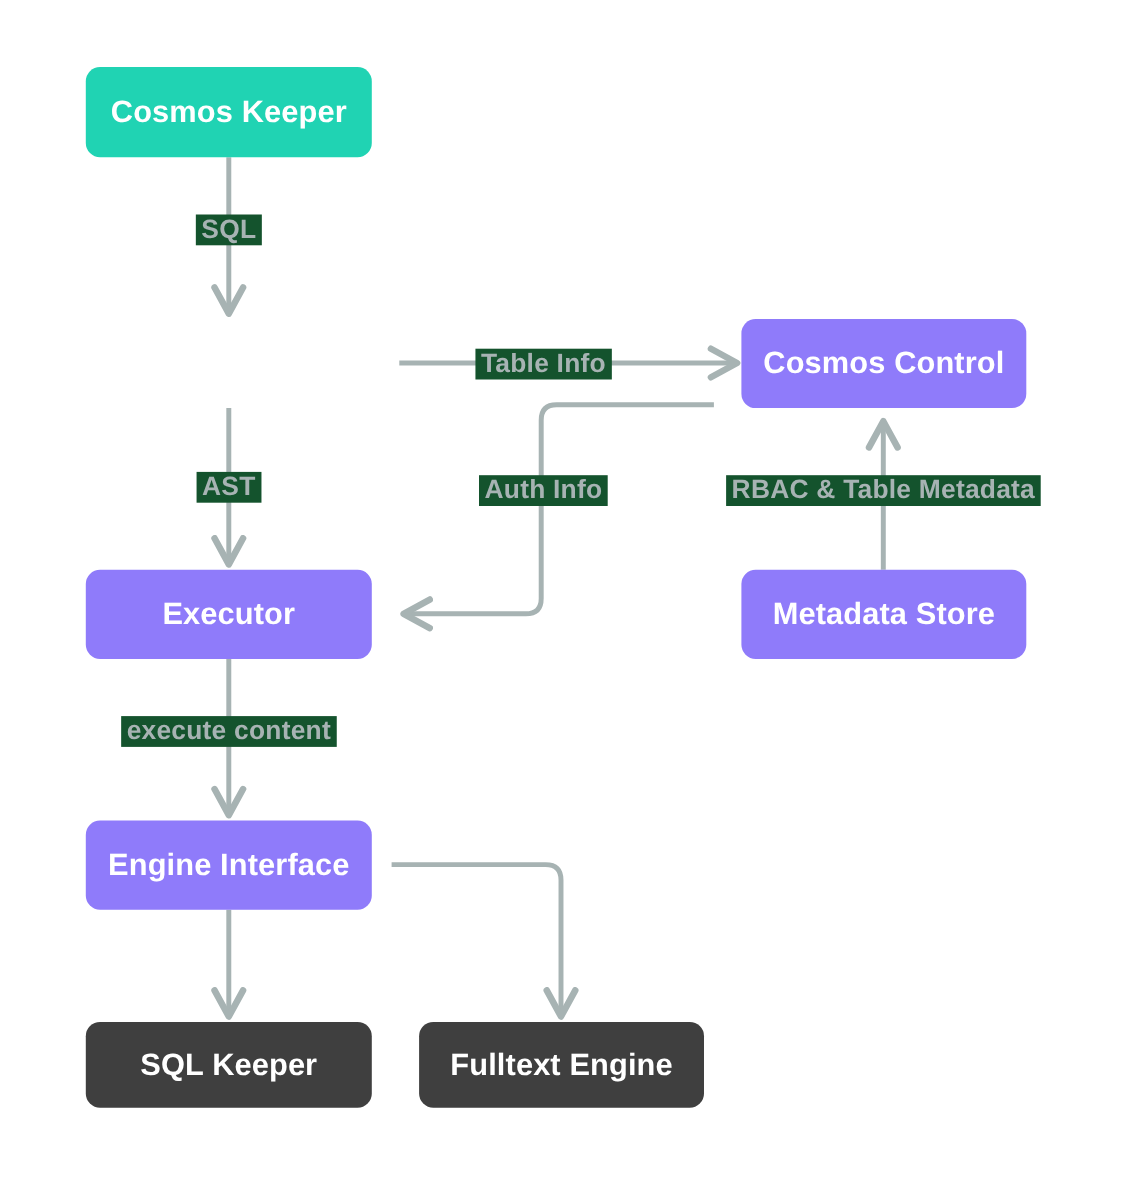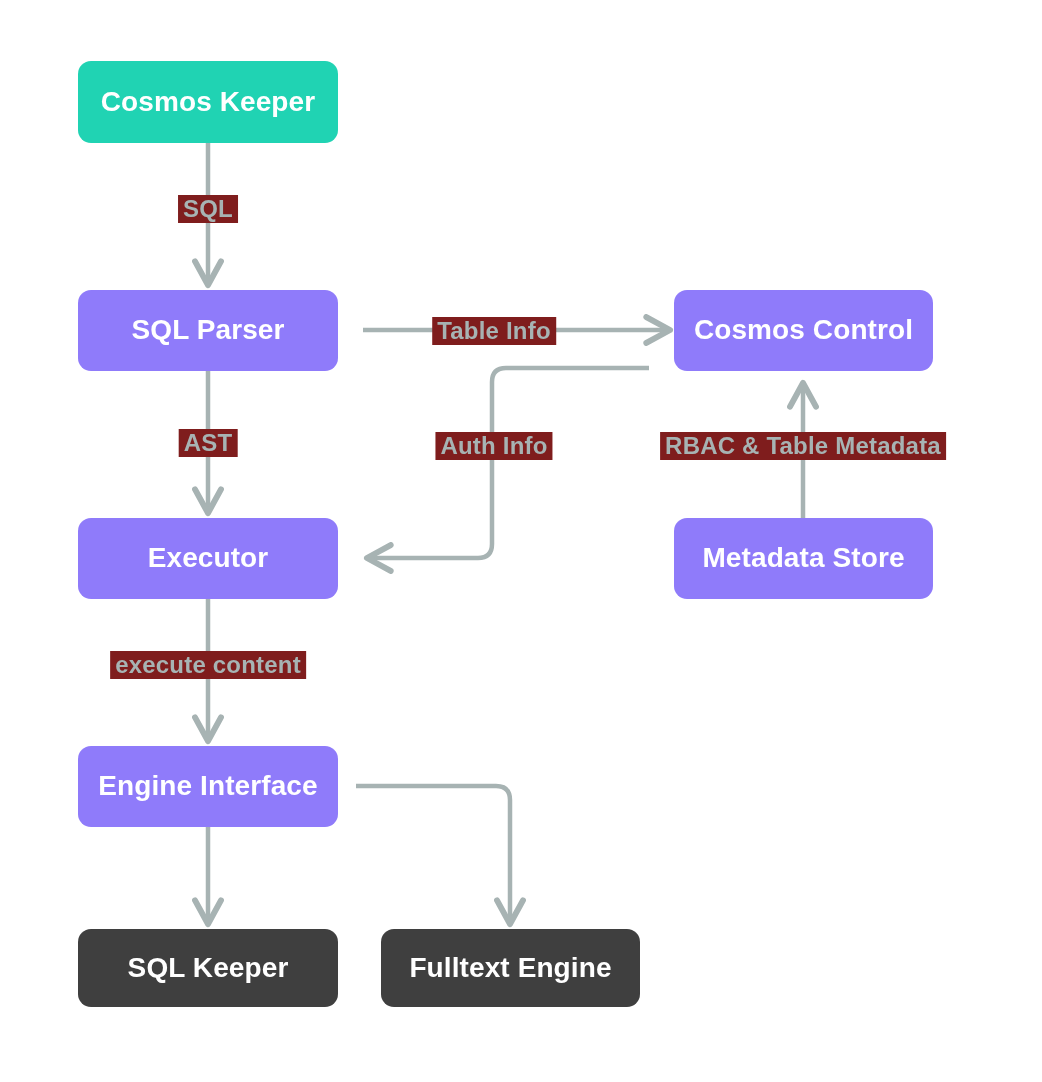--- a/index.html
+++ b/index.html
@@ -42,21 +42,21 @@
   .node.green  { background: #20d3b3; }
   .node.purple { background: #8f7bfa; }
   .node.dark   { background: #3f3f3f; }
 
   .edge-label {
     position: absolute;
     color: #a7b3b3;
     font-size: 24px;
     font-weight: bold;
     white-space: nowrap;
-    background: #7f1d1d;
+    background: #14532d;
     padding: 0 5px;
     transform: translate(-50%, -50%);
     z-index: 2;
     letter-spacing: 0.2px;
   }
 </style>
 </head>
 <body>
 
 <div id="canvas">
@@ -84,23 +84,20 @@
       <path d="M 208 827 L 208 923" marker-end="url(#arrow)"></path>
 
       <path d="M 356 786 L 496 786 Q 510 786 510 800 L 510 923" marker-end="url(#arrow)"></path>
     </g>
   </svg>
 
   <div class="node green" style="left:78px;  top:61px;  width:260px; height:82px;">
     <span>Cosmos Keeper</span>
   </div>
 
-  <div class="node purple" style="left:78px;  top:290px; width:260px; height:81px;">
-    <span>SQL Parser</span>
-  </div>
 
   <div class="node purple" style="left:674px; top:290px; width:259px; height:81px;">
     <span>Cosmos Control</span>
   </div>
 
   <div class="node purple" style="left:78px;  top:518px; width:260px; height:81px;">
     <span>Executor</span>
   </div>
 
   <div class="node purple" style="left:674px; top:518px; width:259px; height:81px;">

